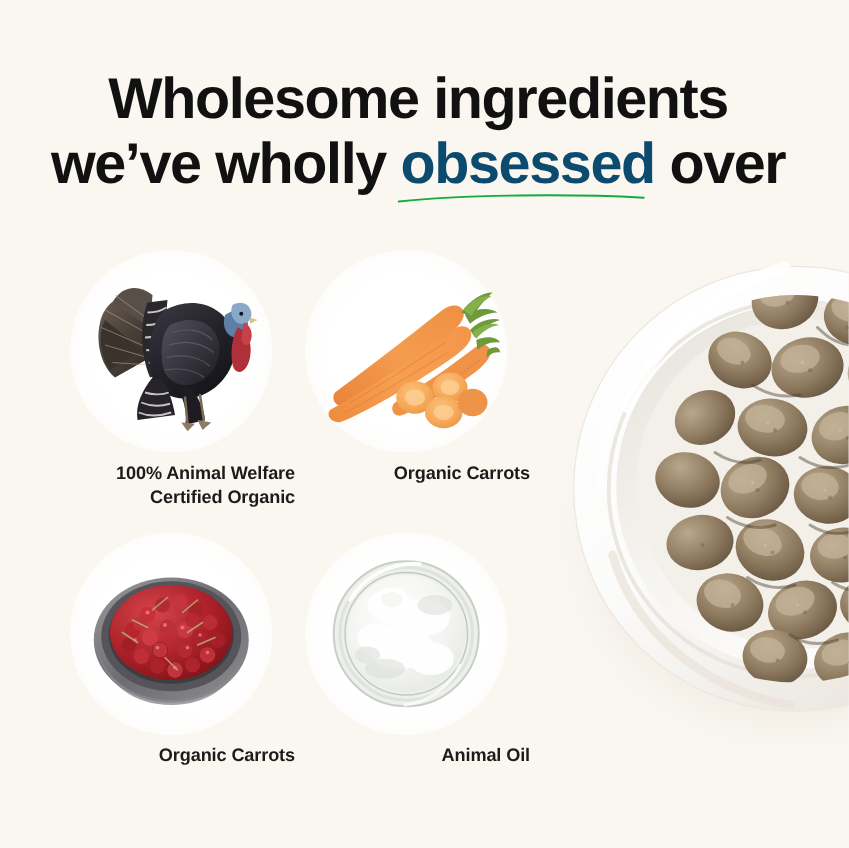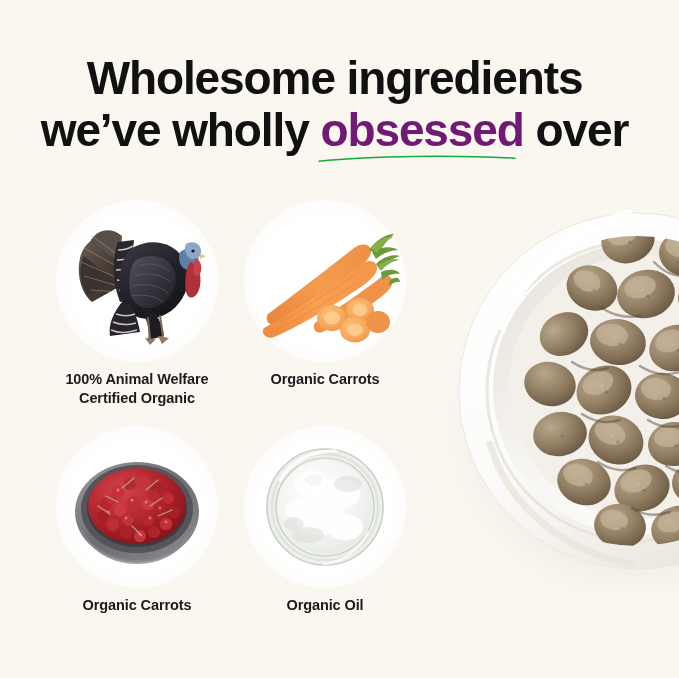--- a/index.html
+++ b/index.html
@@ -31,21 +31,21 @@
     text-align:center;
     color:#111111;
     font-weight:bold;
     font-size:46px;
     line-height:52px;
     letter-spacing:-1.1px;
   }
   .headline-line { display:block; white-space:nowrap; }
 
   .hl-green {
-    color:#701a75;
+    color:#0c4a6e;
     position:relative;
     display:inline-block;
   }
   .hl-underline {
     position:absolute;
     left:-3px;
     right:-3px;
     bottom:-7px;
     height:9px;
     overflow:visible;
@@ -56,21 +56,21 @@
   .ingredients {
     position:absolute;
     left:28px;
     top:206px;
     width:396px;
     height:430px;
   }
   .ing-cell {
     position:absolute;
     width:198px;
-    text-align:center;
+    text-align:right;
   }
   .cell-r0 { top:0; }
   .cell-r1 { top:226px; }
   .cell-c0 { left:10px; }
   .cell-c1 { left:198px; }
 
   .ing-thumb {
     position:relative;
     width:150px;
     height:150px;
@@ -409,21 +409,21 @@
               <ellipse cx="98" cy="52" rx="14" ry="8"></ellipse>
               <ellipse cx="44" cy="92" rx="10" ry="7"></ellipse>
             </g>
 
             <path d="M30,48 C40,30 62,18 86,19" fill="none" stroke="#ffffff" stroke-width="3" opacity=".9" stroke-linecap="round"></path>
             <path d="M118,100 C110,118 92,130 74,132" fill="none" stroke="#ffffff" stroke-width="2.4" opacity=".7" stroke-linecap="round"></path>
           </svg>
         </div>
       </div>
       <div class="ing-label">
-        <span>Organic Oil</span>
+        <span>Animal Oil</span>
       </div>
     </div>
 
   </div>
 
   <div class="bowl-wrap">
     <svg viewBox="0 0 330 420" width="330" height="420" aria-hidden="true">
       <defs>
         <radialGradient id="bowlShadow" cx=".5" cy=".5" r=".5">
           <stop offset="0" stop-color="#cdc4b4" stop-opacity=".55"></stop>

